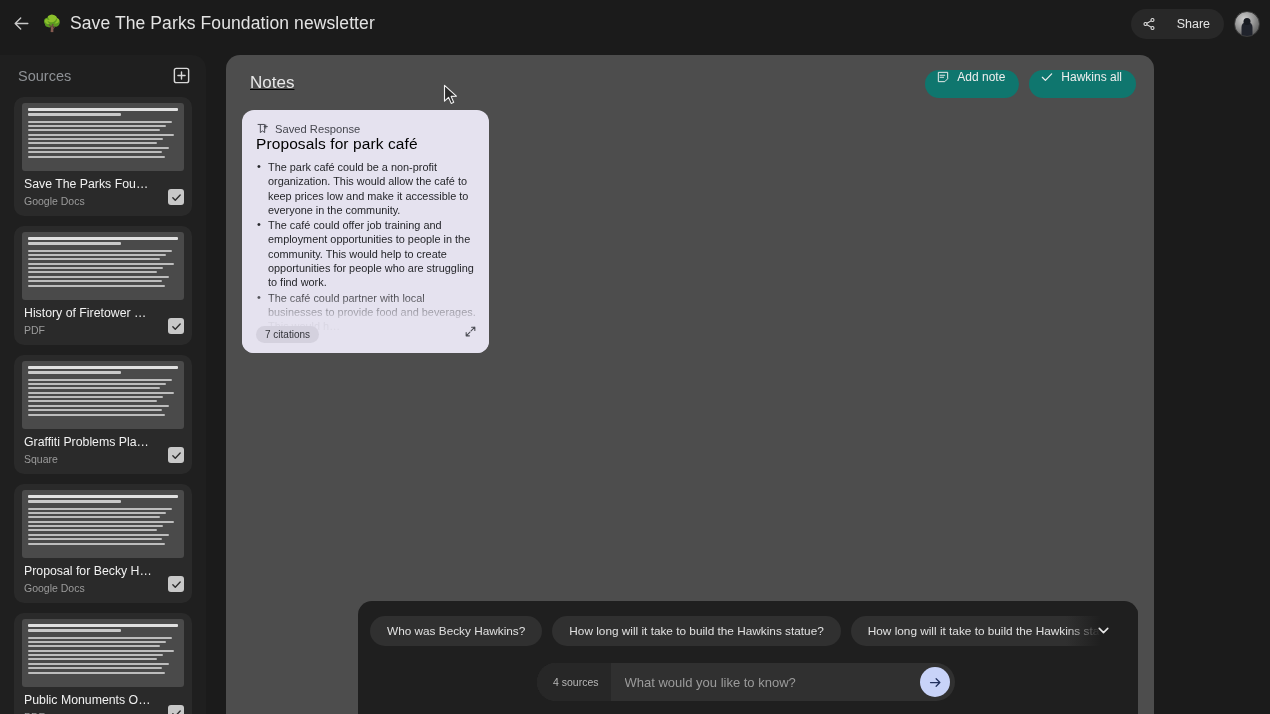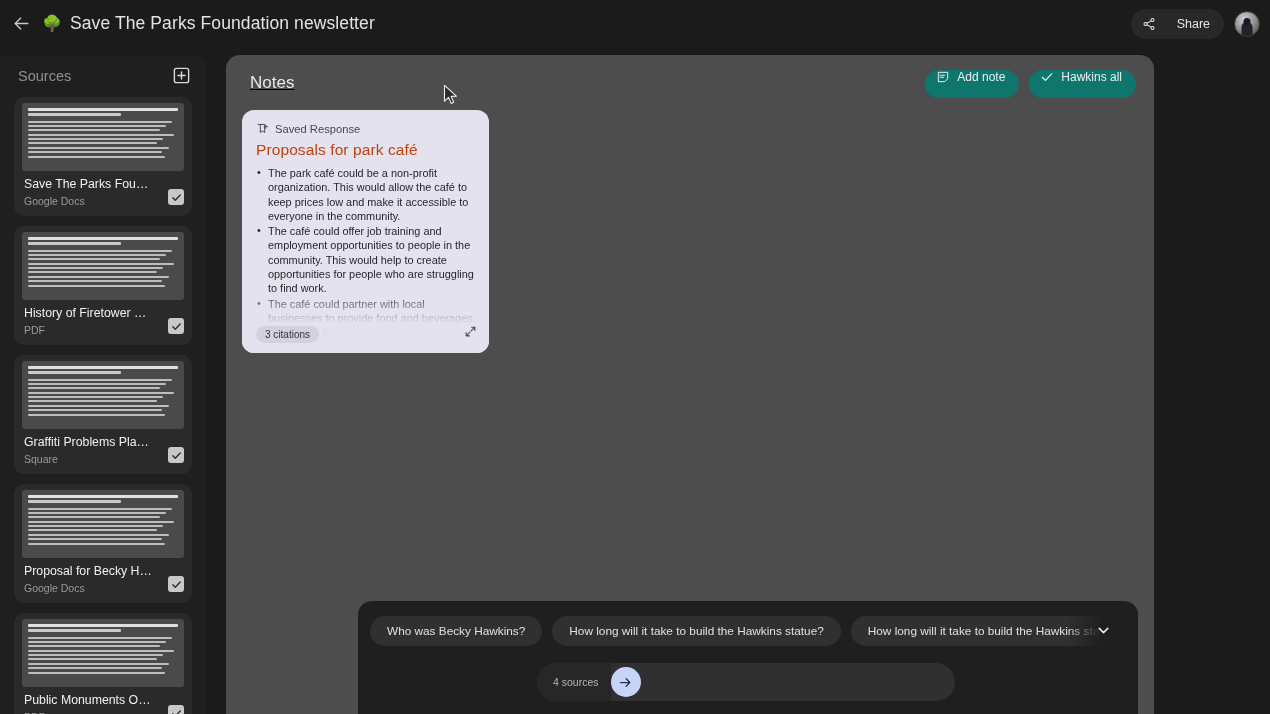--- a/index.html
+++ b/index.html
@@ -141,21 +141,21 @@
   
   .note-card {
     position: absolute; left: 16px; top: 55px;
     width: 247px; height: 243px;
     background: #e5e2ef; border-radius: 12px;
     padding: 12px 12px 0 14px; overflow: hidden; cursor: pointer;
   }
   .saved-row { display:flex; align-items:center; gap:6px; }
   .saved-label { color:#46474f; font-size:11.2px; }
   .note-title {
-    color:#c2410c; font-size:15.5px; margin-top:6px; letter-spacing:.1px;
+    color:#000000; font-size:15.5px; letter-spacing:.1px;
   }
   .note-body { margin-top: 7px; }
   .note-bullet {
     position: relative; padding-left: 12px;
     color:#25262a; font-size:10.9px; line-height:14.3px;
     margin-bottom: 1px;
   }
   .note-bullet::before {
     content:"•"; position:absolute; left:1px; top:-1px; font-size:11px; color:#25262a;
   }
@@ -410,21 +410,21 @@
       </svg>
       <span class="saved-label">Saved Response</span>
     </div>
     <div class="note-title">Proposals for park café</div>
     <div class="note-body" id="note-bullets">
         <div class="note-bullet">The park café could be a non-profit organization. This would allow the café to keep prices low and make it accessible to everyone in the community.</div>
         <div class="note-bullet">The café could offer job training and employment opportunities to people in the community. This would help to create opportunities for people who are struggling to find work.</div>
         <div class="note-bullet">The café could partner with local businesses to provide food and beverages. This would h…</div>
       </div>
     <div class="note-fade"></div>
-    <div class="citations">3 citations</div>
+    <div class="citations">7 citations</div>
     <div class="expand-ic">
       <svg width="13" height="13" viewBox="0 0 24 24">
         <path d="M14 4h6v6M20 4l-7 7M10 20H4v-6M4 20l7-7" fill="none" stroke="#4a4b53" stroke-width="2" stroke-linecap="round" stroke-linejoin="round"></path>
       </svg>
     </div>
   </div>
 </div>
 
 <div class="chat-wrap">
   <div class="chips-row" id="chips-row">
@@ -434,20 +434,21 @@
     </div>
   <div class="chips-mask"></div>
   <div class="chev-btn">
     <svg width="17" height="17" viewBox="0 0 24 24">
       <path d="M6 9l6 6 6-6" fill="none" stroke="#e8e8e8" stroke-width="2.2" stroke-linecap="round" stroke-linejoin="round"></path>
     </svg>
   </div>
 
   <div class="input-row">
     <div class="sources-pill">4 sources</div>
+    <input class="chat-input" type="text" placeholder="What would you like to know?" style="">
     <div class="send-btn">
       <svg width="15" height="15" viewBox="0 0 24 24">
         <path d="M4 12h15M13 6l6 6-6 6" fill="none" stroke="#22315e" stroke-width="2" stroke-linecap="round" stroke-linejoin="round"></path>
       </svg>
     </div>
   </div>
 </div>
 
 <svg class="mouse" width="16" height="22" viewBox="0 0 16 22">
   <path d="M1.5 1.3L1.5 17.2 5.6 13.4 8.2 19.4 10.7 18.3 8.1 12.4 13.4 12.2z" fill="#2c2c2c" stroke="#f2f2f2" stroke-width="1.1" stroke-linejoin="round"></path>

